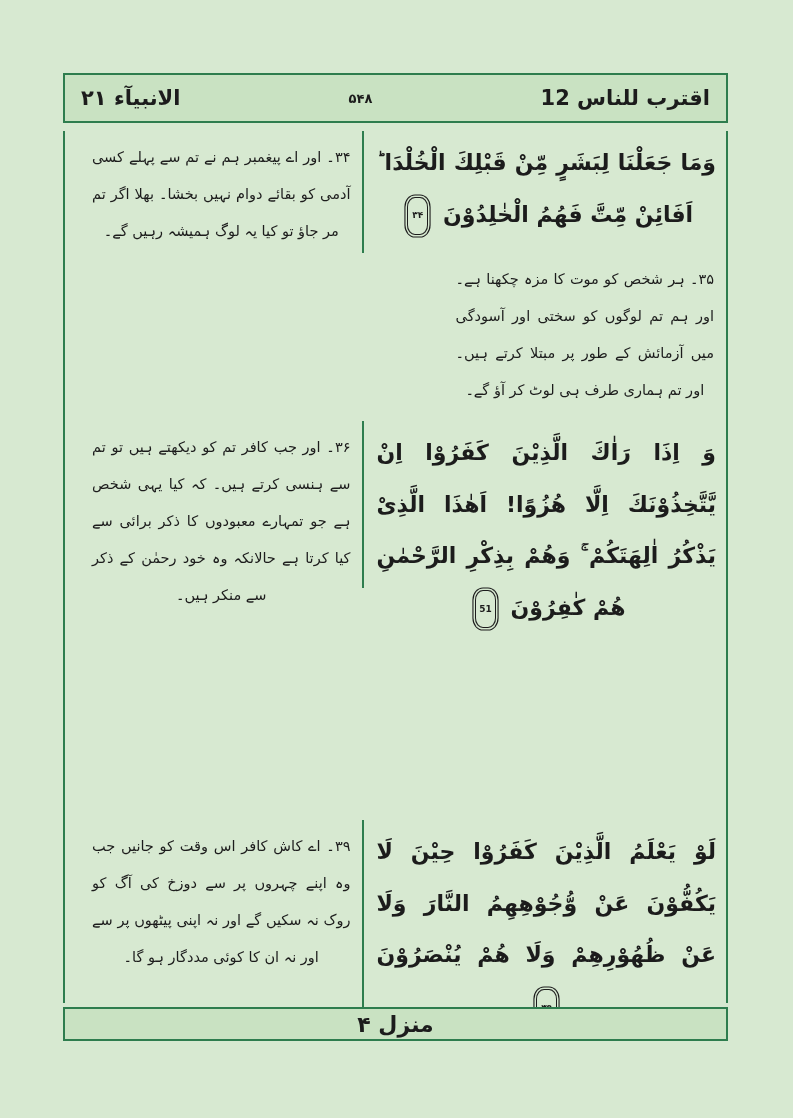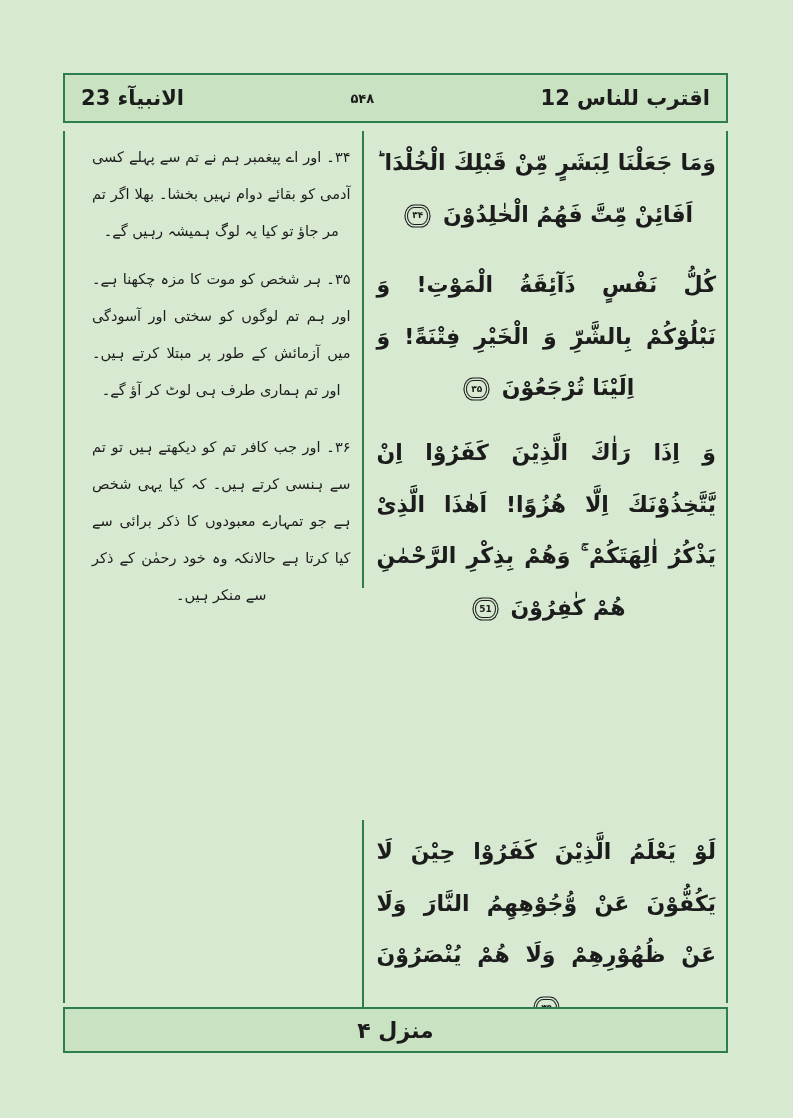--- a/index.html
+++ b/index.html
@@ -85,75 +85,71 @@
   .row-3 { min-height: 167px; }
   .row-4 { min-height: 124px; }
   .row-5 { min-height: 108px; }
   .row-6 { flex: 1 1 auto; }
   
   .medallion {
     display: inline-flex;
     align-items: center;
     justify-content: center;
     width: 21px;
-    height: 18px;
+    height: 38px;
     box-sizing: border-box;
     border: 1.6px solid #1c1c1c;
     border-radius: 8px / 10px;
     box-shadow: 0 0 0 1.5px #d7e9d1, 0 0 0 2.6px #1c1c1c;
     font-size: 9px;
     font-weight: 700;
     line-height: 1;
     vertical-align: middle;
     margin-right: 7px;
     margin-left: 8px;
   }
   
   .footer-bar {
     position: absolute;
     left: 63px;
     top: 1007px;
     width: 665px;
-    height: 46px;
+    height: 34px;
     box-sizing: border-box;
     background: #c9e2c2;
     border: 2px solid #2e7d4e;
     display: flex;
     align-items: center;
     justify-content: center;
     font-size: 22px;
     font-weight: 700;
   }
 </style>
 </head>
 <body>
 
 <div class="page">
 
   <div class="header-bar">
     <span>اقترب للناس 12</span>
     <span class="hdr-num">۵۴۸</span>
-    <span>الانبیآء 23</span>
+    <span>الانبیآء ۲۱</span>
   </div>
 
   <div class="body-grid">
 
     <div class="verse-row row-1">
       <div class="arabic-cell">
         <span>وَمَا جَعَلْنَا لِبَشَرٍ مِّنْ قَبْلِكَ الْخُلْدَا ؕ اَفَائِنْ مِّتَّ فَهُمُ الْخٰلِدُوْنَ</span>
         <span class="medallion">۳۴</span>
       </div>
       <div class="urdu-cell">۳۴۔ اور اے پیغمبر ہم نے تم سے پہلے کسی آدمی کو بقائے دوام نہیں بخشا۔ بھلا اگر تم مر جاؤ تو کیا یہ لوگ ہمیشہ رہیں گے۔</div>
     </div>
 
     <div class="verse-row row-2">
-      <div class="arabic-cell">
-        <span>كُلُّ نَفْسٍ ذَآئِقَةُ الْمَوْتِ! وَ نَبْلُوْكُمْ بِالشَّرِّ وَ الْخَيْرِ فِتْنَةً! وَ اِلَيْنَا تُرْجَعُوْنَ</span>
-        <span class="medallion">۳۵</span>
-      </div>
       <div class="urdu-cell">۳۵۔ ہر شخص کو موت کا مزہ چکھنا ہے۔ اور ہم تم لوگوں کو سختی اور آسودگی میں آزمائش کے طور پر مبتلا کرتے ہیں۔ اور تم ہماری طرف ہی لوٹ کر آؤ گے۔</div>
     </div>
 
     <div class="verse-row row-3">
       <div class="arabic-cell">
         <span>وَ اِذَا رَاٰكَ الَّذِيْنَ كَفَرُوْا اِنْ يَّتَّخِذُوْنَكَ اِلَّا هُزُوًا! اَهٰذَا الَّذِىْ يَذْكُرُ اٰلِهَتَكُمْ ۚ وَهُمْ بِذِكْرِ الرَّحْمٰنِ هُمْ كٰفِرُوْنَ</span>
         <span class="medallion">51</span>
       </div>
       <div class="urdu-cell">۳۶۔ اور جب کافر تم کو دیکھتے ہیں تو تم سے ہنسی کرتے ہیں۔ کہ کیا یہی شخص ہے جو تمہارے معبودوں کا ذکر برائی سے کیا کرتا ہے حالانکہ وہ خود رحمٰن کے ذکر سے منکر ہیں۔</div>
     </div>
@@ -162,20 +158,21 @@
     </div>
 
     <div class="verse-row row-5">
     </div>
 
     <div class="verse-row row-6">
       <div class="arabic-cell">
         <span>لَوْ يَعْلَمُ الَّذِيْنَ كَفَرُوْا حِيْنَ لَا يَكُفُّوْنَ عَنْ وُّجُوْهِهِمُ النَّارَ وَلَا عَنْ ظُهُوْرِهِمْ وَلَا هُمْ يُنْصَرُوْنَ</span>
         <span class="medallion">۳۹</span>
       </div>
+      <div class="urdu-cell">۳۹۔ اے کاش کافر اس وقت کو جانیں جب وہ اپنے چہروں پر سے دوزخ کی آگ کو روک نہ سکیں گے اور نہ اپنی پیٹھوں پر سے اور نہ ان کا کوئی مددگار ہو گا۔</div>
     </div>
 
   </div>
 
   <div class="footer-bar">
     <span>منزل ۴</span>
   </div>
 
 </div>
 

